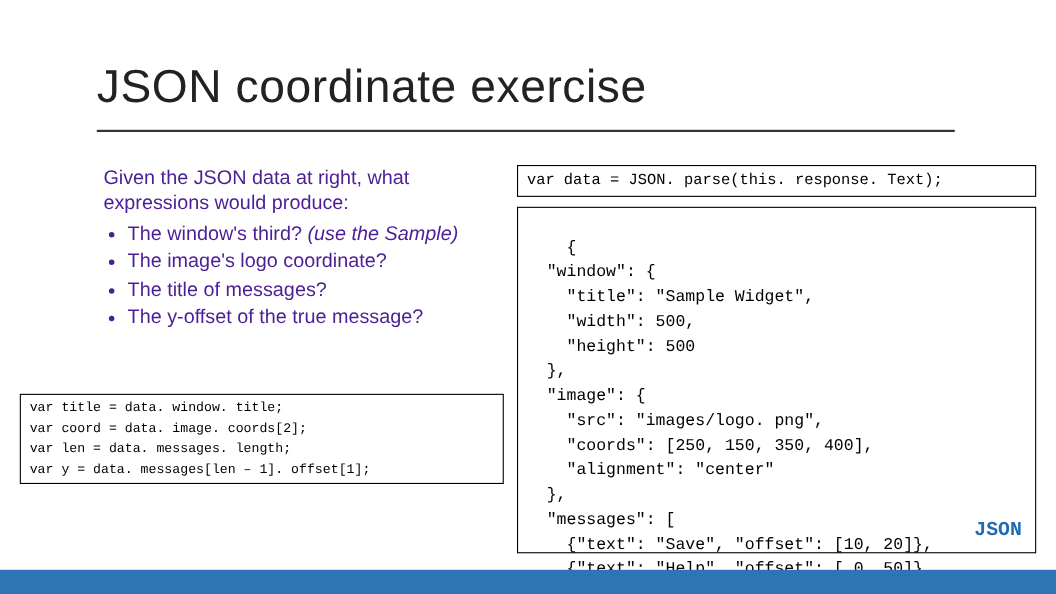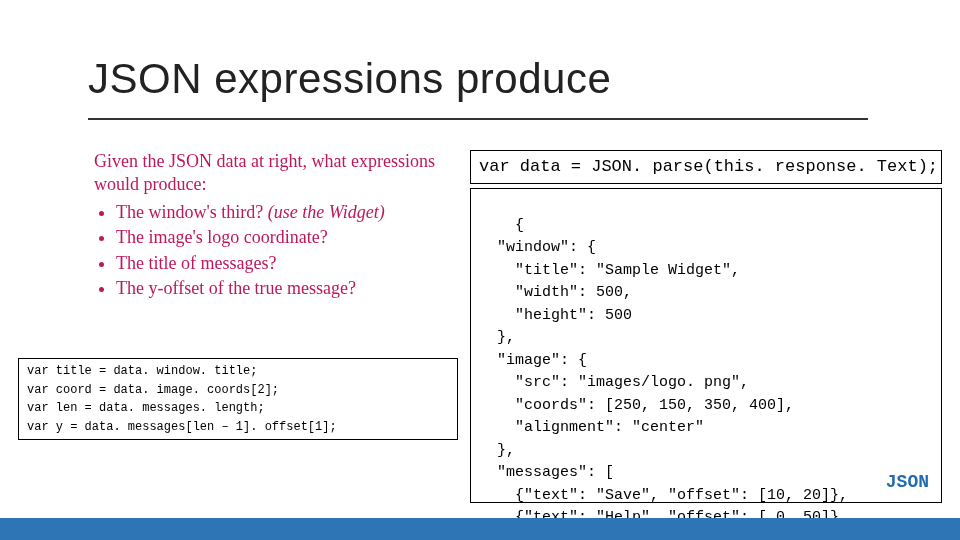--- a/index.html
+++ b/index.html
@@ -33,23 +33,23 @@
     top: 118px;
     width: 780px;
     height: 0;
     border-top: 2px solid #333;
   }
   .prompt {
     position: absolute;
     left: 94px;
     top: 150px;
     width: 350px;
-    font-family: Liberation Serif, serif;
+    font-family: Liberation Sans, sans-serif;
     font-size: 18px;
-    color: #be185d;
+    color: #4c1d95;
     line-height: 1.3;
   }
   .prompt .bullets {
     margin: 4px 0 0 0;
     padding-left: 22px;
   }
   .prompt .bullets li {
     list-style: disc;
     margin-bottom: 2px;
   }
@@ -61,21 +61,21 @@
     font-family: "Courier New", Courier, monospace;
     white-space: pre;
     box-sizing: border-box;
     padding: 3px 8px;
     color: #000;
   }
   .parse-line {
     left: 470px;
     top: 150px;
     width: 472px;
-    font-size: 17px;
+    font-size: 14px;
     line-height: 1.5;
   }
   .json-block {
     left: 470px;
     top: 188px;
     width: 472px;
     height: 315px;
     font-size: 15px;
     line-height: 1.5;
   }
@@ -102,28 +102,28 @@
     width: 960px;
     height: 22px;
     background: #2e75b6;
   }
 </style>
 </head>
 <body>
 
 <div class="slide">
 
-  <div class="title">JSON expressions produce</div>
+  <div class="title">JSON coordinate exercise</div>
   <div class="title-rule"></div>
 
   <div class="prompt">
     <span>Given the JSON data at right, what expressions would produce:</span>
     <ul class="bullets">
       <li>
-        <span>The window's third? </span><span class="italic">(use the Widget)</span>
+        <span>The window's third? </span><span class="italic">(use the Sample)</span>
       </li>
       <li>
         <span>The image's logo coordinate?</span>
       </li>
       <li>
         <span>The title of messages?</span>
       </li>
       <li>
         <span>The y-offset of the true message?</span>
       </li>

